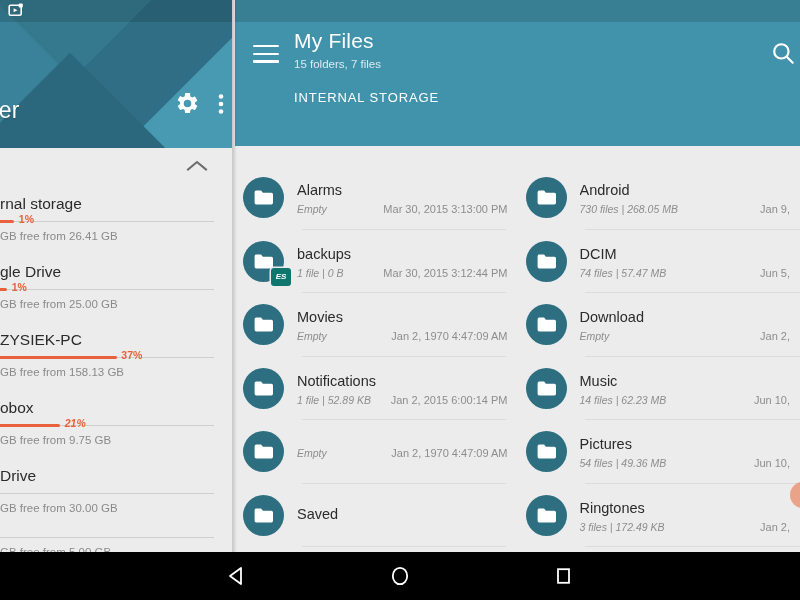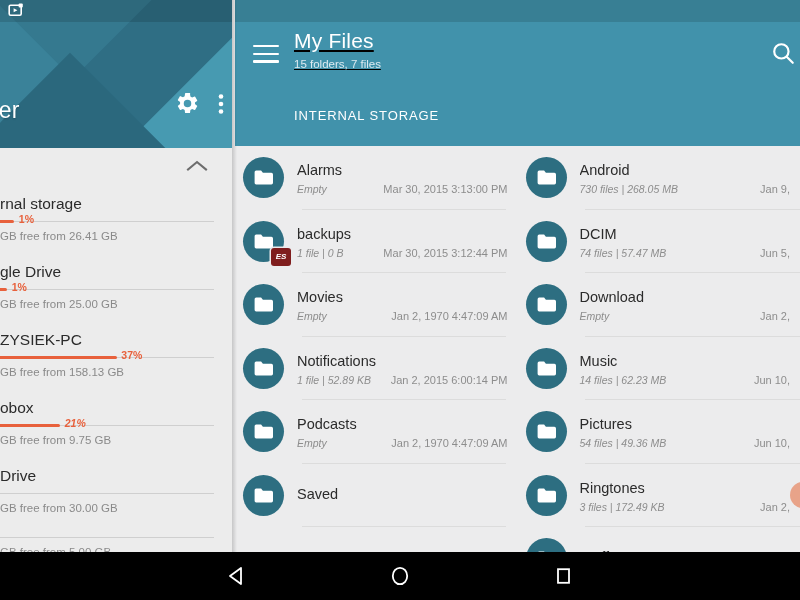--- a/index.html
+++ b/index.html
@@ -126,45 +126,45 @@
     background: rgba(0,0,0,0.13);
   }
   #hamburger {
     position: absolute; left: 18px; top: 45px;
     width: 26px; height: 18px;
   }
   #hamburger span {
     display: block; height: 2.4px; background: #fff;
     margin-bottom: 5.3px; border-radius: 1px;
   }
-  #title-block { position: absolute; left: 59px; top: 28px; text-decoration: underline; }
+  #title-block { position: absolute; left: 59px; top: 28px; }
   #app-title {
     font-size: 21px; color: #ffffff; line-height: 26px; letter-spacing: .2px;
   }
   #app-subtitle {
     font-size: 11.5px; color: #dceaf0; line-height: 18px; margin-top: 1px;
   }
-  #tabbar { position: absolute; left: 59px; top: 106px; }
+  #tabbar { position: absolute; left: 59px; top: 88px; }
   #tab-internal {
     font-size: 13px; color: #ffffff; letter-spacing: .9px;
   }
   #search-btn {
     position: absolute; right: -4px; top: 40px;
     width: 34px; height: 34px;
   }
 
   
   #file-area {
     position: relative;
     height: 406px;
     background: #ececed;
     overflow: hidden;
   }
   #file-grid {
-    display: flex; width: 100%; height: 100%;
+    display: flex; width: 100%; height: 100%; margin-top: 20px;
   }
   .col { width: 50%; }
   .file-row {
     position: relative;
     height: 63.5px;
     display: flex; align-items: center;
     padding-left: 8px;
   }
   .file-row::after {
     content: ""; position: absolute;
@@ -177,21 +177,21 @@
     border-radius: 50%;
     background: #2d6e81;
     display: flex; align-items: center; justify-content: center;
     margin-right: 13px;
   }
   .ficon svg { display: block; }
   .badge-es {
     position: absolute; right: -7px; bottom: -4px;
     width: 20px; height: 18px;
     border-radius: 3px;
-    background: #7f1d1d;
+    background: #0f766e;
     display: flex; align-items: center; justify-content: center;
     font-size: 8px; color: #fff; font-style: italic; font-weight: bold;
     box-shadow: 0 0 0 1.5px #ececed;
   }
   .fmeta { flex: 1; min-width: 0; padding-right: 10px; }
   .fname {
     font-size: 14.5px; color: #2b2b2b; line-height: 20px;
     white-space: nowrap; overflow: hidden;
   }
   .fsub {
@@ -426,21 +426,20 @@
                 </div>
               </div>
             </div>
             <div class="file-row">
               <div class="ficon">
                 <svg width="21" height="17" viewBox="0 0 21 17">
                   <path d="M1.6 3.2a1.6 1.6 0 0 1 1.6-1.6h4.9l1.8 2.2h8.5a1.6 1.6 0 0 1 1.6 1.6v8.4a1.6 1.6 0 0 1-1.6 1.6H3.2a1.6 1.6 0 0 1-1.6-1.6Z" fill="#ffffff"></path>
                 </svg>
               </div>
               <div class="fmeta">
-                <div class="fname">Podcasts</div>
                 <div class="fsub">
                   <div class="finfo">Empty</div>
                   <div class="fdate">Jan 2, 1970 4:47:09 AM</div>
                 </div>
               </div>
             </div>
             <div class="file-row">
               <div class="ficon">
                 <svg width="21" height="17" viewBox="0 0 21 17">
                   <path d="M1.6 3.2a1.6 1.6 0 0 1 1.6-1.6h4.9l1.8 2.2h8.5a1.6 1.6 0 0 1 1.6 1.6v8.4a1.6 1.6 0 0 1-1.6 1.6H3.2a1.6 1.6 0 0 1-1.6-1.6Z" fill="#ffffff"></path>

